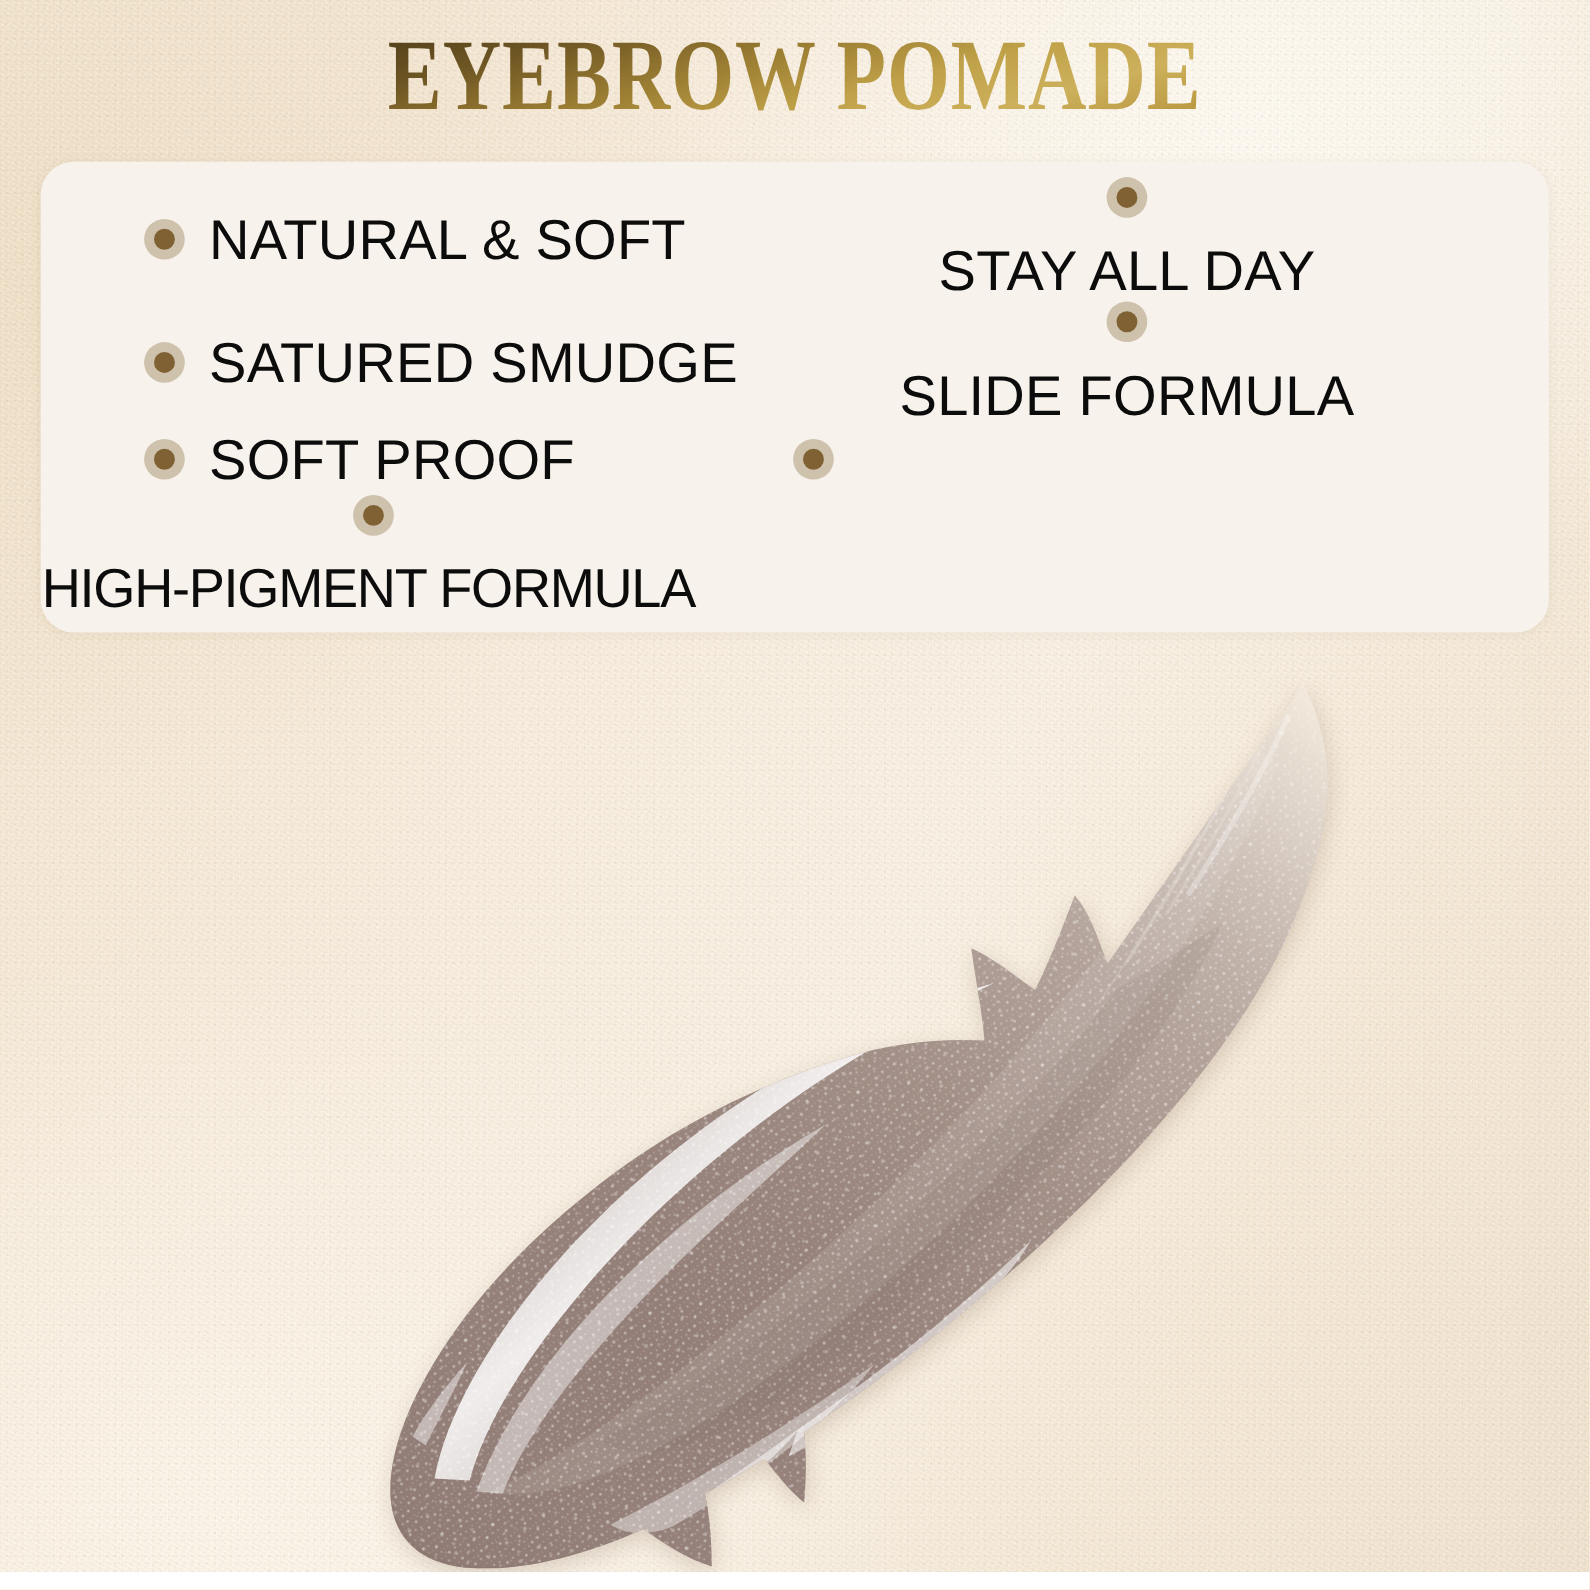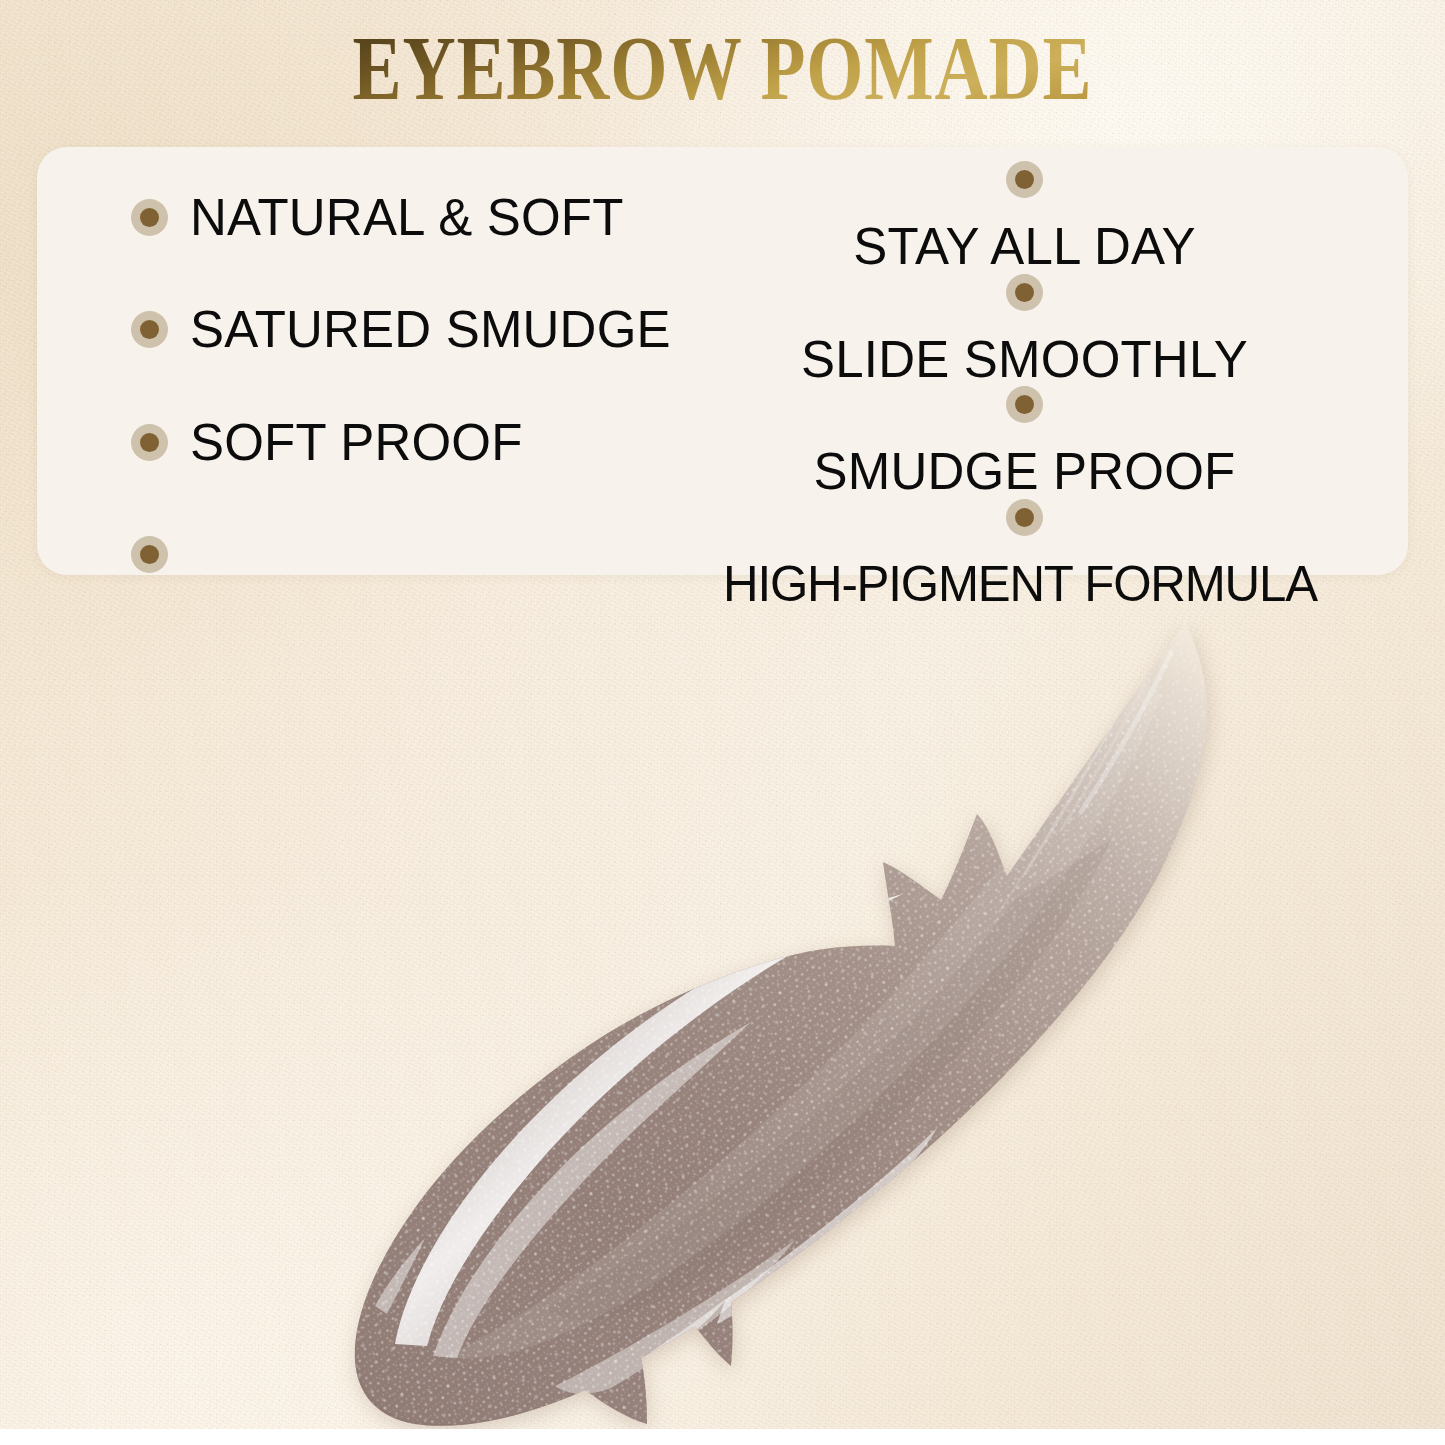--- a/index.html
+++ b/index.html
@@ -193,30 +193,26 @@
         <span class="bullet"></span>
         <span class="feature-label">STAY ALL DAY</span>
       </div>
 
       <div class="feature-item col-left">
         <span class="bullet"></span>
         <span class="feature-label">SATURED SMUDGE</span>
       </div>
       <div class="feature-item col-right">
         <span class="bullet"></span>
-        <span class="feature-label">SLIDE SMOOTHLY</span>
+        <span class="feature-label">SLIDE FORMULA</span>
       </div>
 
       <div class="feature-item col-left">
         <span class="bullet"></span>
         <span class="feature-label">SOFT PROOF</span>
-      </div>
-      <div class="feature-item col-right">
-        <span class="bullet"></span>
-        <span class="feature-label">SMUDGE PROOF</span>
       </div>
 
       <div class="feature-item col-left">
         <span class="bullet"></span>
       </div>
       <div class="feature-item col-right">
         <span class="bullet"></span>
         <span class="feature-label tight">HIGH-PIGMENT FORMULA</span>
       </div>
 

